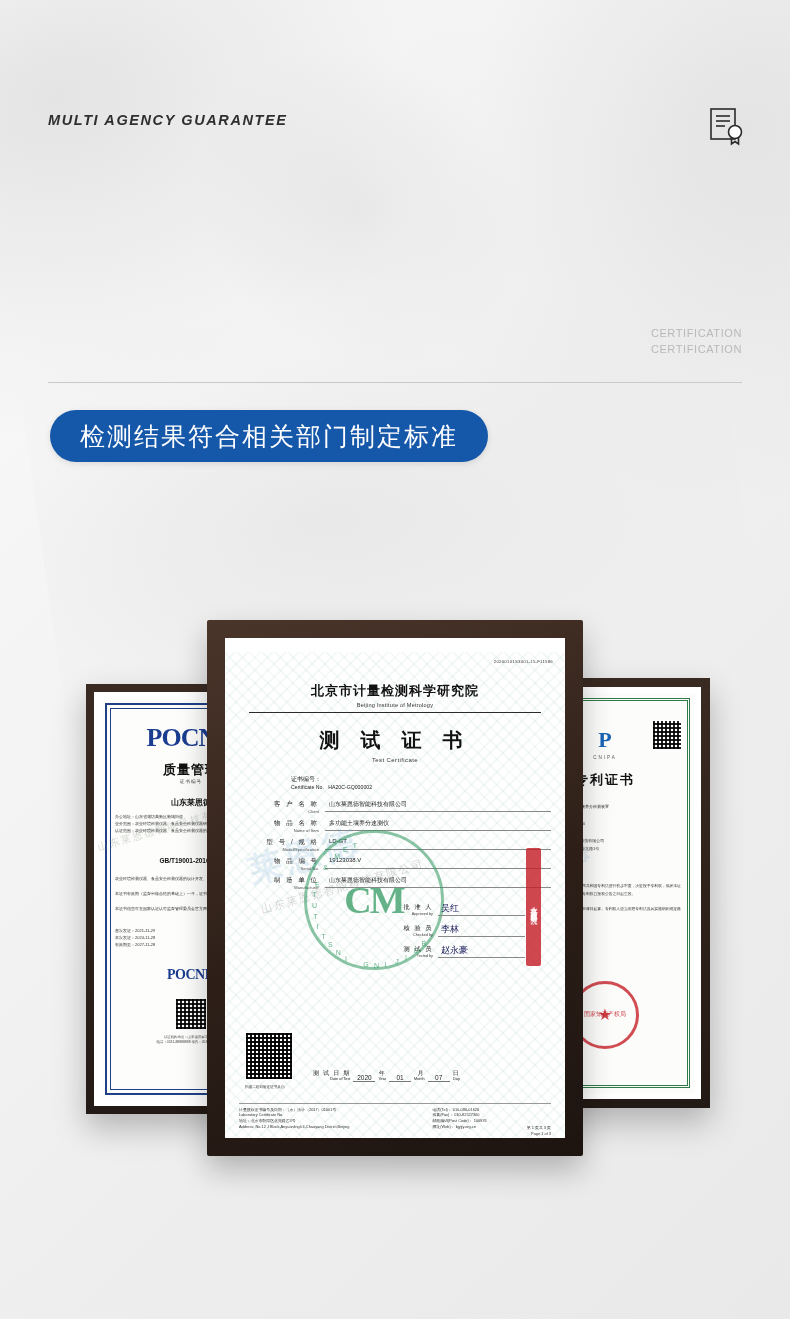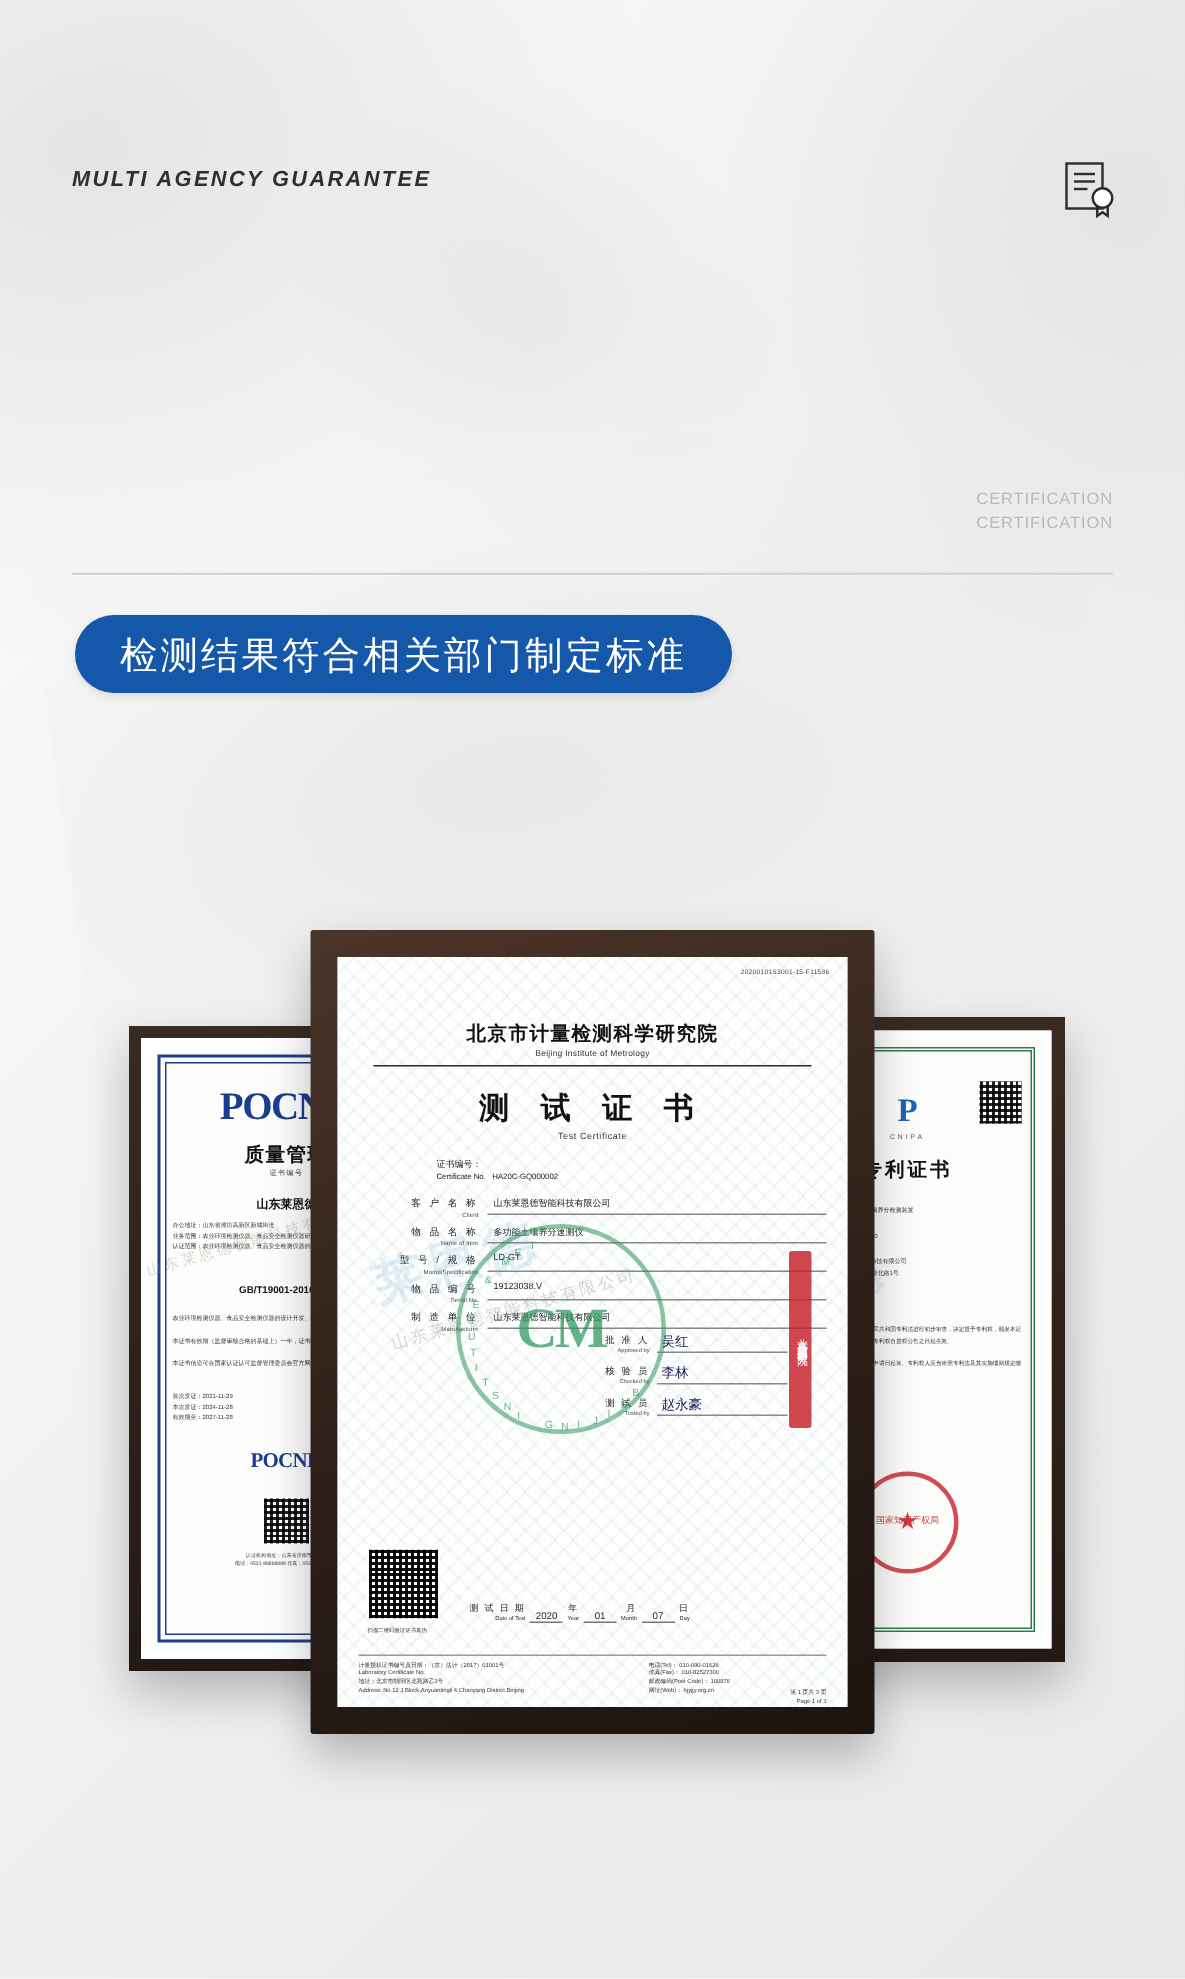--- a/index.html
+++ b/index.html
@@ -206,21 +206,22 @@
   }
   .doc-center {
     position: absolute;
     inset: 0;
     background:
       repeating-linear-gradient(45deg, rgba(60,150,110,0.055) 0 2px, rgba(255,255,255,0) 2px 9px),
       repeating-linear-gradient(-45deg, rgba(60,150,110,0.055) 0 2px, rgba(255,255,255,0) 2px 9px),
       #ffffff;
     overflow: hidden;
     box-sizing: border-box;
-    padding: 18px 14px;
+    padding: 6px 14px;
+    margin-top: 14px;
   }
 
   .vcode {
     position: absolute;
     top: 7px;
     right: 12px;
     font-size: 4.4px;
     color: #444;
     letter-spacing: 0.2px;
   }

